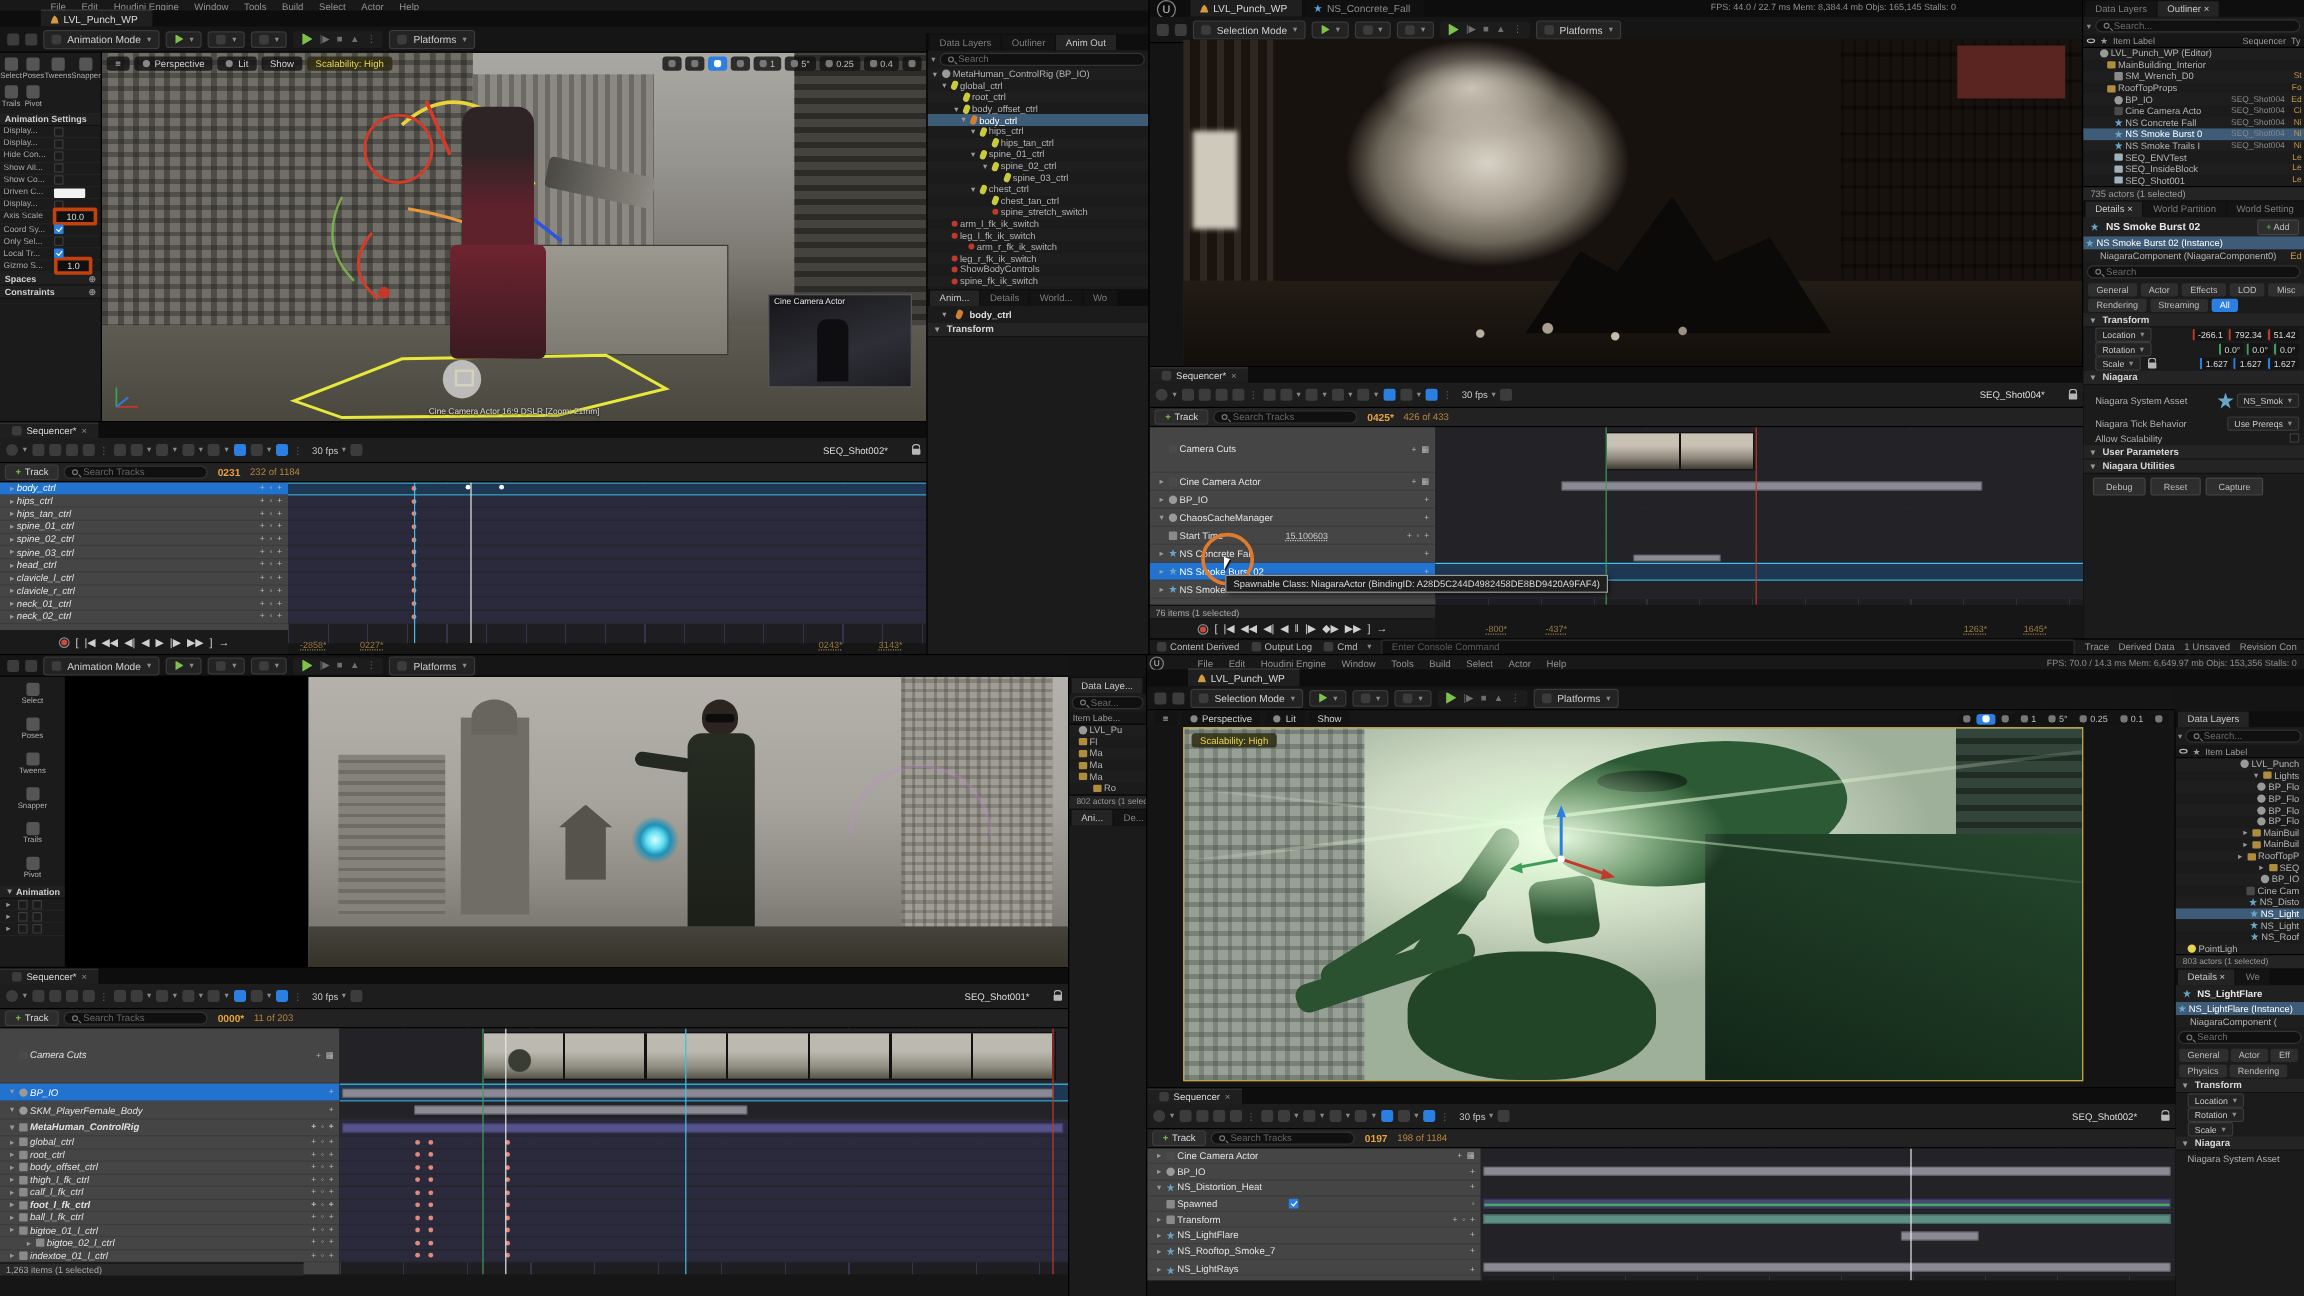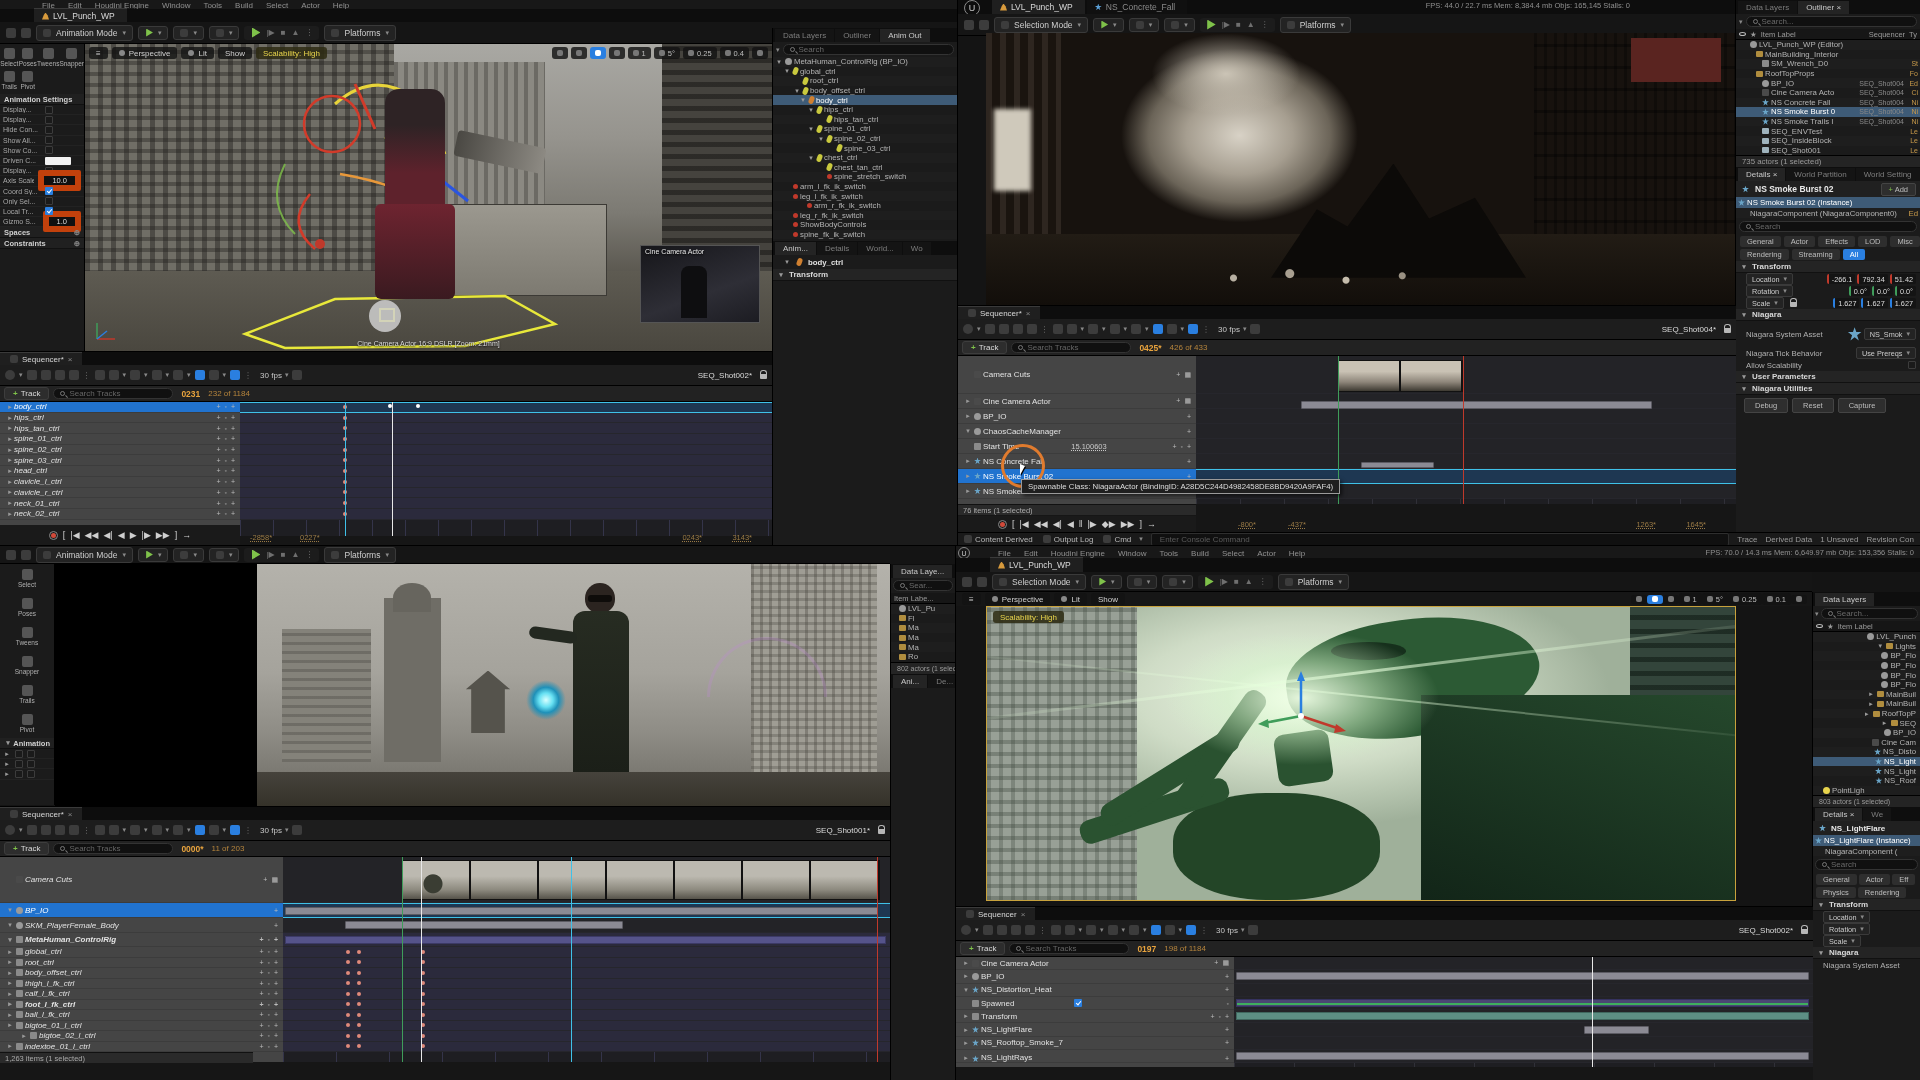--- a/index.html
+++ b/index.html
@@ -71,28 +71,28 @@
 .ti.fold{background:#b08d3e;height:6px}
 .ti.seqi{background:#9fb3bd;height:6px}
 .ti.bp{background:#9a9a9a;border-radius:50%}
 .ti.bulb{background:#e8d44d;border-radius:50%}
 .eye{width:9px;height:6px;border:1px solid #bbb;border-radius:50%;flex:none}
 .ar{width:8px;color:#9a9a9a;font-size:7px;text-align:center;flex:none}
 .ck{width:8px;height:8px;background:#2a7fe0;border-radius:1px;position:relative;flex:none}
 .ck::after{content:'';position:absolute;left:2.5px;top:1px;width:2px;height:4px;border:solid #fff;border-width:0 1.4px 1.4px 0;transform:rotate(40deg)}
 .cko{width:8px;height:8px;background:#1a1a1a;border:1px solid #3c3c3c;border-radius:1px;flex:none}
 .sw{width:26px;height:8px;background:#f2f2f2;border-radius:1px}
-.nval{background:#101010;border:6px solid #c2410c;border-radius:2px;color:#ddd;padding:0 8px;font-size:7.5px}
+.nval{background:#101010;border:3px solid #c2410c;border-radius:2px;color:#ddd;padding:0 8px;font-size:7.5px}
 
 .seq{position:absolute;background:#161616;overflow:hidden;border-top:1px solid #000}
 .stab{height:13px;background:#0d0d0d;display:flex;align-items:flex-end}
 .stab .utab{padding:1.5px 10px;font-size:8px}
 .seqbar{height:21px;background:#1d1d1d;display:flex;align-items:center;gap:4px;padding:0 5px;border-bottom:1px solid #000}
 .seqbar .fps{color:#c8c8c8;font-size:8px;display:flex;gap:3px;align-items:center;margin-left:4px}
-.seqbar .shot{margin-left:auto;color:#dcdcdc;font-size:8px;display:flex;gap:8px;align-items:center}
+.seqbar .shot{margin-left:auto;color:#dcdcdc;font-size:8px;display:flex;gap:20px;align-items:center}
 .shead2{height:16px;display:flex;align-items:center;background:#222;border-bottom:1px solid #000;position:relative}
 .addtrack{background:#2d2d2d;border:1px solid #3d3d3d;border-radius:3px;color:#ddd;font-size:8px;padding:1px 8px;margin:0 4px;display:flex;gap:3px;align-items:center}
 .addtrack b{color:#7fc24a;font-weight:bold}
 .strack-srch{background:#101010;border:1px solid #333;border-radius:8px;color:#666;font-size:8px;height:11px;display:flex;align-items:center;gap:4px;padding:0 6px;width:120px}
 .fr-cur{color:#e8a33d;font-size:8.5px;font-weight:bold;margin-left:8px}
 .fr-cnt{color:#b5843c;font-size:8px;margin-left:8px}
 .sbody{display:flex;position:relative}
 .tnames{background:#454545;position:relative;flex:none;overflow:hidden}
 .srow{display:flex;align-items:center;color:#e2e2e2;font-size:8px;border-bottom:1px solid #3c3c3c;padding-left:6px;position:relative}
 .srow .it{font-style:italic}
@@ -1311,21 +1311,21 @@
           <span>Ma</span>
         </div>
         <div class="trow2" style="padding-left:6px">
           <i class="ti fold"></i>
           <span>Ma</span>
         </div>
         <div class="trow2" style="padding-left:6px">
           <i class="ti fold"></i>
           <span>Ma</span>
         </div>
-        <div class="trow2" style="padding-left:6px">
+        <div class="trow2" style="padding-left:18px">
           <i class="ti fold"></i>
           <span>Ro</span>
         </div>
       </div>
     <div class="pstat" style="font-size:7px">
         <span>802 actors (1 selecte</span>
       </div>
     <div class="ptabs">
         <span class="ptab ">Ani...</span>
         <span class="ptab off">De...</span>

